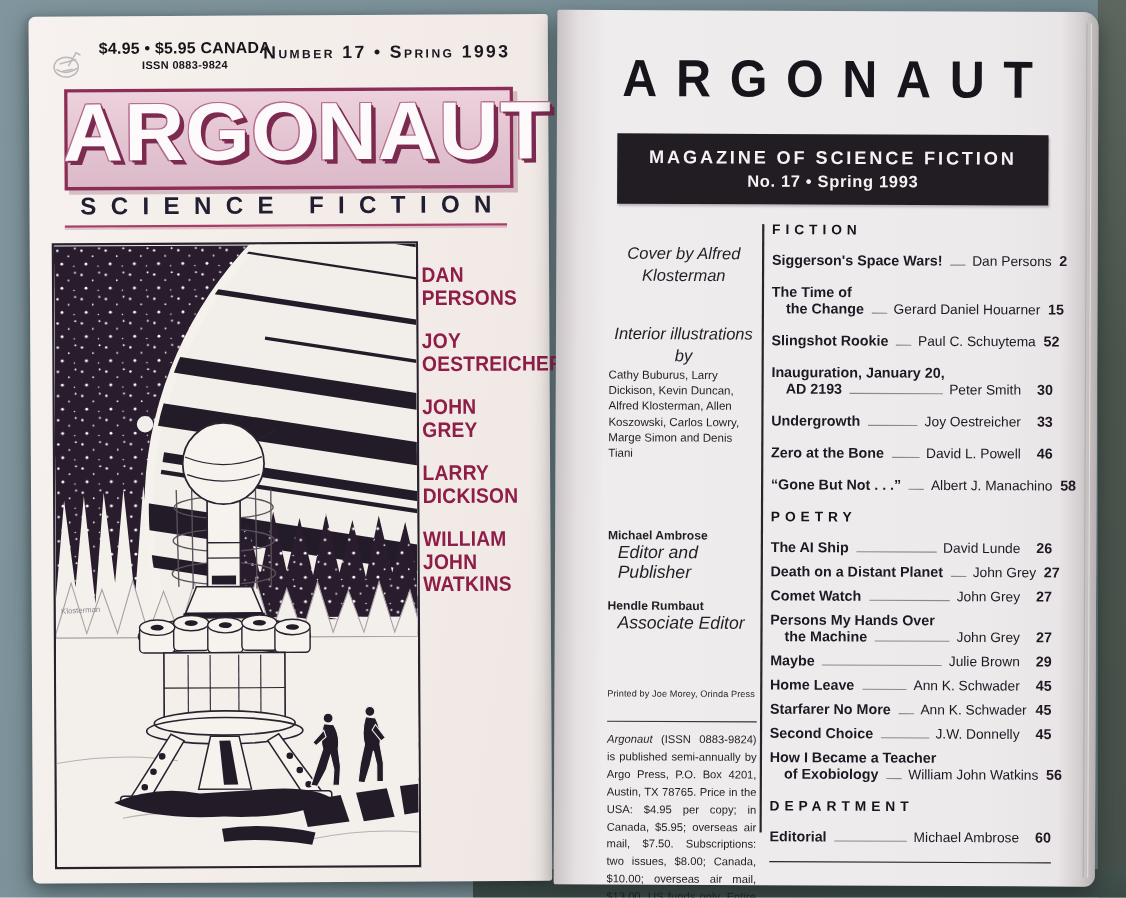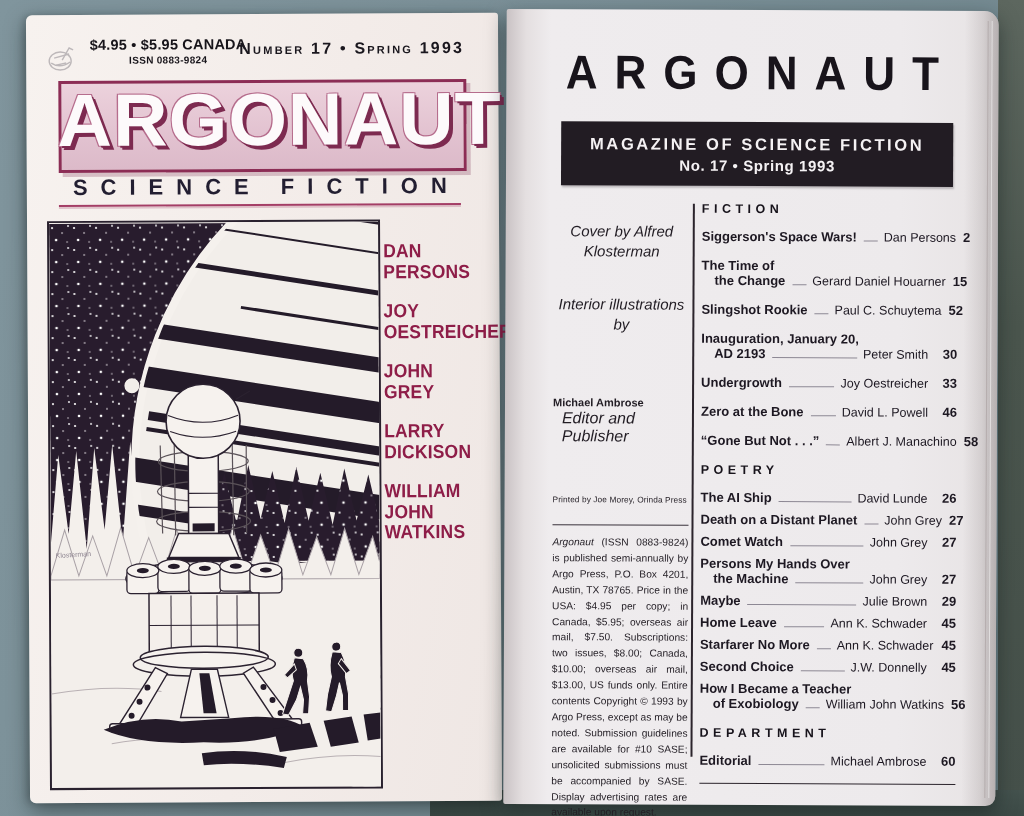--- a/index.html
+++ b/index.html
@@ -333,25 +333,30 @@
 
   <div class="toc-banner">
     <div class="banner-l1">MAGAZINE OF SCIENCE FICTION</div>
     <div class="banner-l2">No. 17  •  Spring 1993</div>
   </div>
 
   <div class="credits-col">
     <div class="credit-italic cover-credit">Cover by Alfred Klosterman</div>
     <div class="interior-block">
       <div class="credit-italic">Interior illustrations by</div>
+      <div class="credit-roman">Cathy Buburus, Larry Dickison, Kevin Duncan, Alfred Klosterman, Allen Koszowski, Carlos Lowry, Marge Simon and Denis Tiani</div>
     </div>
     <div class="editor-block">
       <div class="staff-name">Michael Ambrose</div>
       <div class="staff-title">Editor and Publisher</div>
     </div>
+    <div class="assoc-block">
+      <div class="staff-name">Hendle Rumbaut</div>
+      <div class="staff-title">Associate Editor</div>
+    </div>
     <div class="printer-line">Printed by Joe Morey, Orinda Press</div>
     <div class="indicia"><span class="ital">Argonaut</span><span> (ISSN 0883-9824) is published semi-annually by Argo Press, P.O. Box 4201, Austin, TX 78765. Price in the USA: $4.95 per copy; in Canada, $5.95; overseas air mail, $7.50. Subscriptions: two issues, $8.00; Canada, $10.00; overseas air mail, $13.00, US funds only. Entire contents Copyright © 1993 by Argo Press, except as may be noted. Submission guidelines are available for #10 SASE; unsolicited submissions must be accompanied by SASE. Display advertising rates are available upon request.</span></div>
   </div>
 
   <div class="col-divider"></div>
 
   <div class="toc-col" id="toc-sections">
       <div class="toc-section">
         <div class="toc-heading">FICTION</div>
         <div class="toc-entry">

